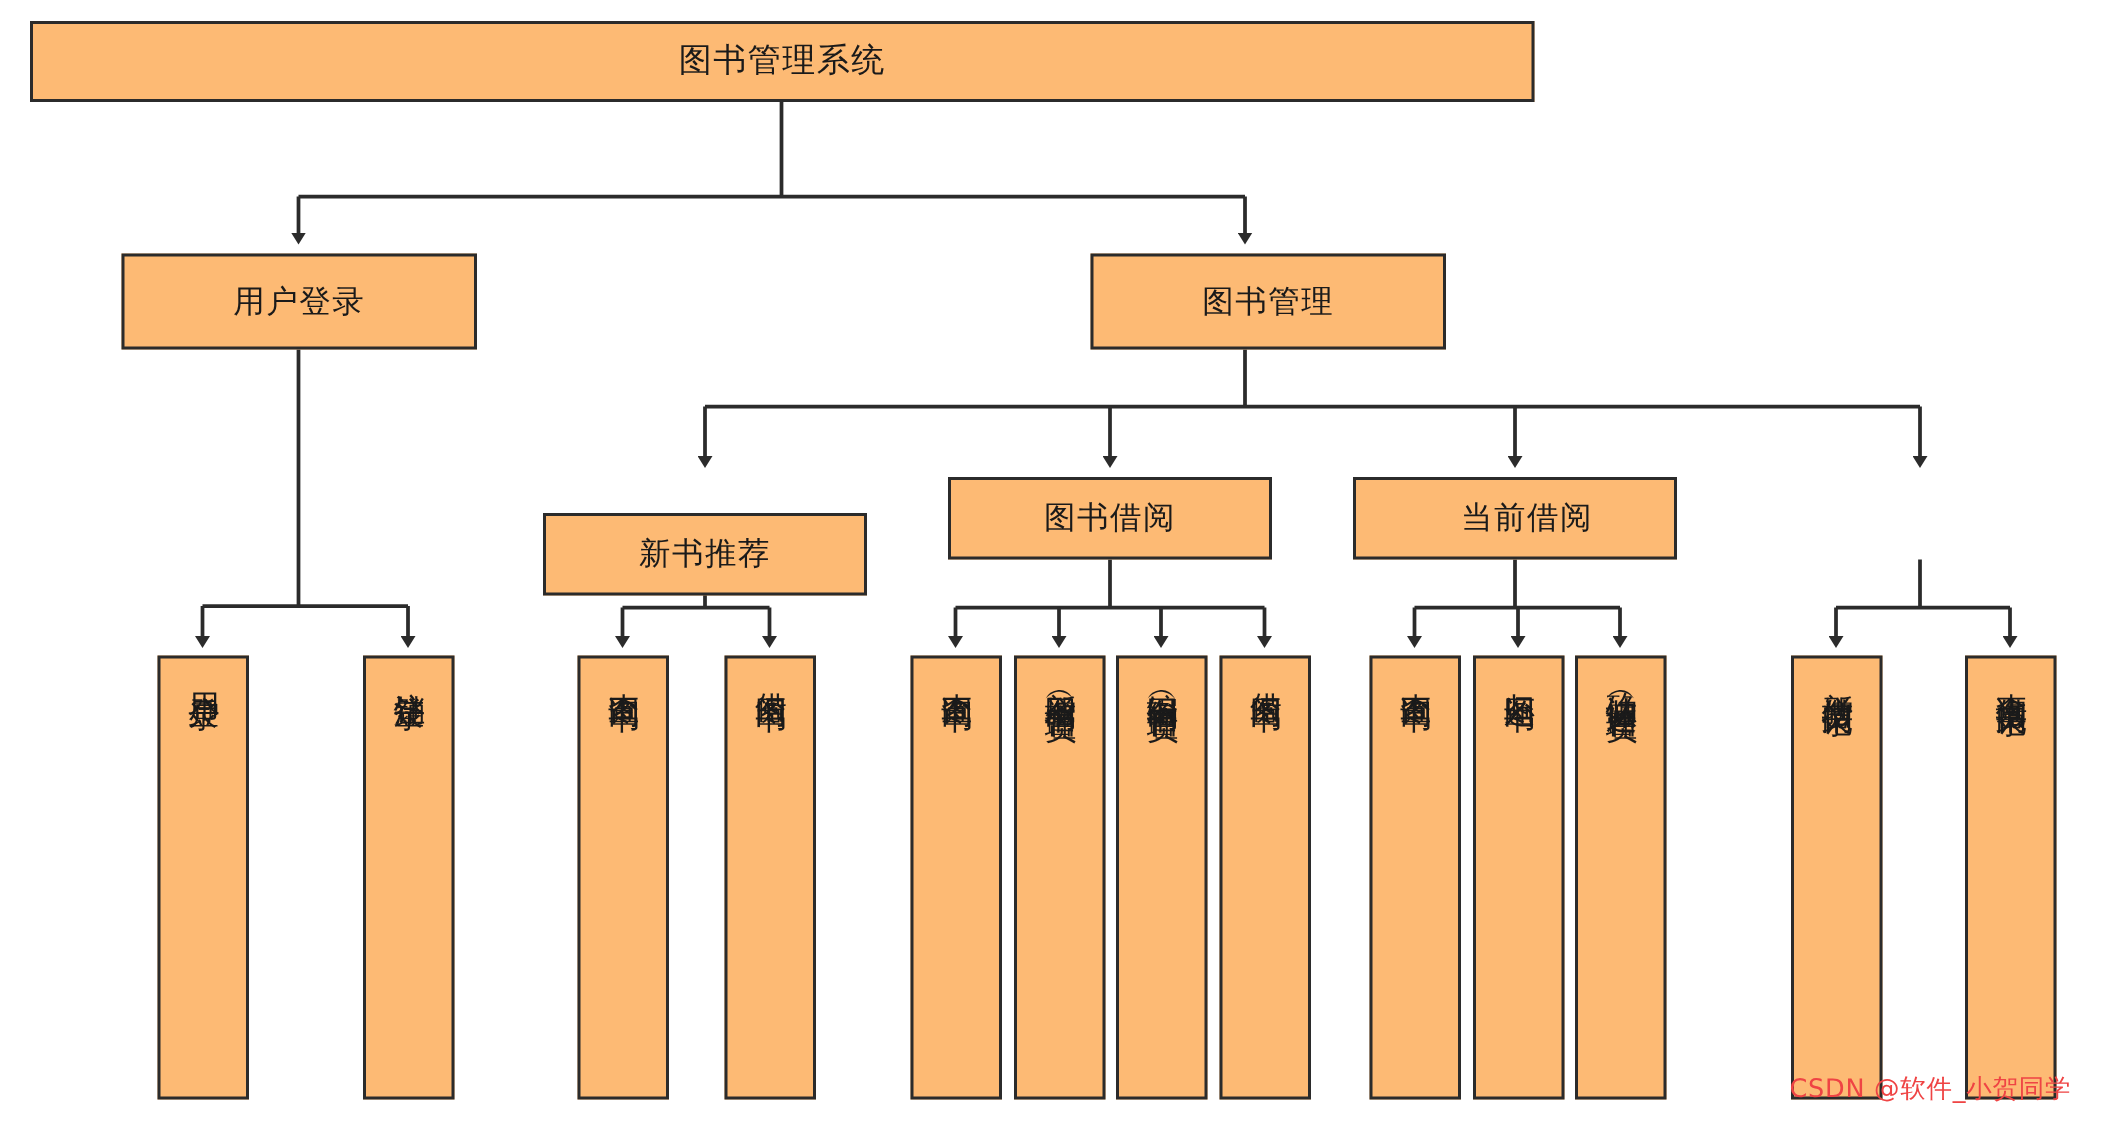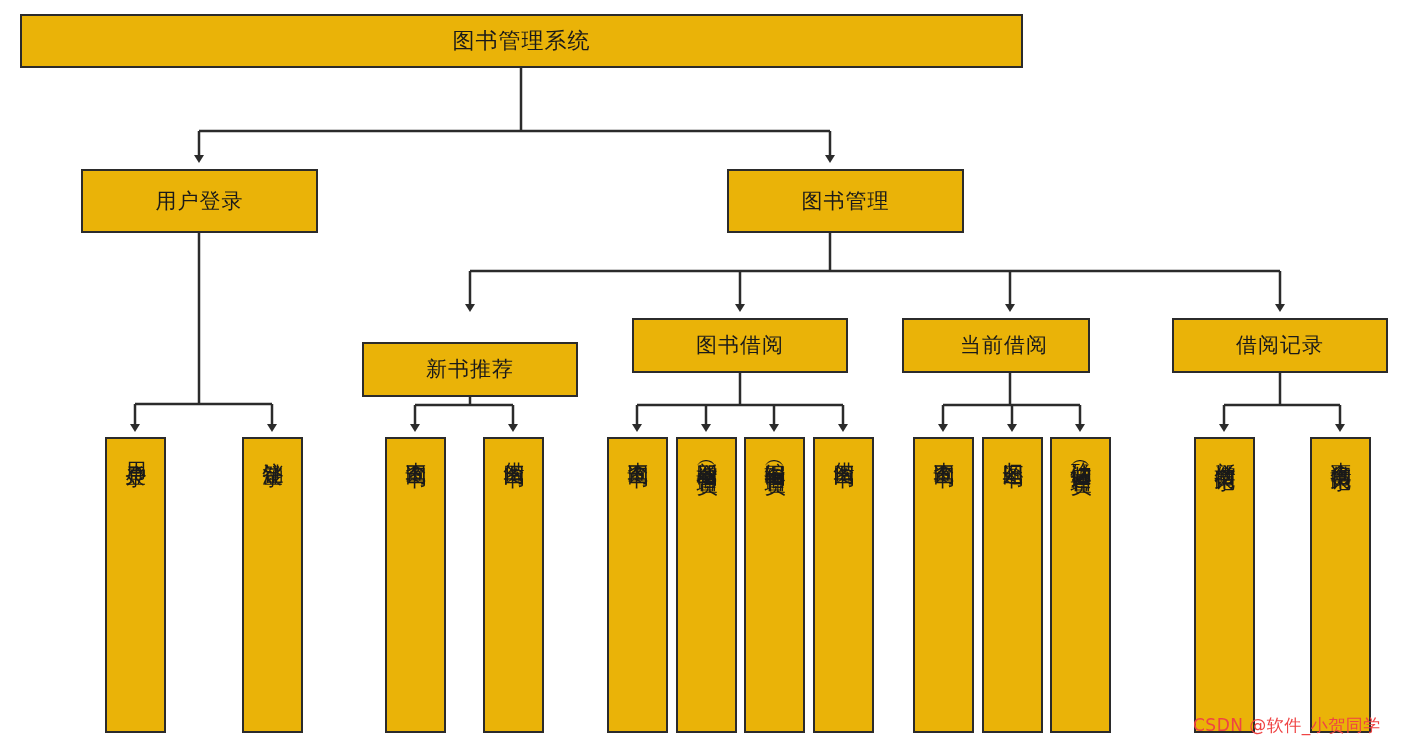--- a/index.html
+++ b/index.html
@@ -22,21 +22,21 @@
     position: absolute;
     left: 0;
     top: 0;
     width: 1405px;
     height: 747px;
     pointer-events: none;
   }
   .node {
     position: absolute;
     box-sizing: border-box;
-    background: #eab308;
+    background: #fdba74;
     border: 2px solid #2b2b2b;
     display: flex;
     align-items: center;
     justify-content: center;
     color: #1a1a1a;
     z-index: 2;
   }
   .node .label {
     line-height: 1.18;
     text-align: center;
@@ -139,25 +139,22 @@
   <div class="node h" style="left:711px; top:169px; width:237px; height:64px;margin-left:16px;">
     <span class="label">图书管理</span>
   </div>
 
   <div class="node h" style="left:362px; top:318px; width:216px; height:55px;margin-top:24px;">
     <span class="label">新书推荐</span>
   </div>
   <div class="node h" style="left:632px; top:318px; width:216px; height:55px;">
     <span class="label">图书借阅</span>
   </div>
-  <div class="node h" style="left:902px; top:318px; width:188px; height:55px;padding-left:16px;">
+  <div class="node h" style="left:902px; top:318px; width:216px; height:55px;padding-left:16px;">
     <span class="label">当前借阅</span>
-  </div>
-  <div class="node h" style="left:1172px; top:318px; width:216px; height:55px;">
-    <span class="label">借阅记录</span>
   </div>
 
   <div class="node v" style="left:105px; top:437px; width:61px; height:296px;">
     <span class="label">用户登录</span>
   </div>
   <div class="node v" style="left:242px; top:437px; width:61px; height:296px;">
     <span class="label">注销登录</span>
   </div>
 
   <div class="node v" style="left:385px; top:437px; width:61px; height:296px;">

